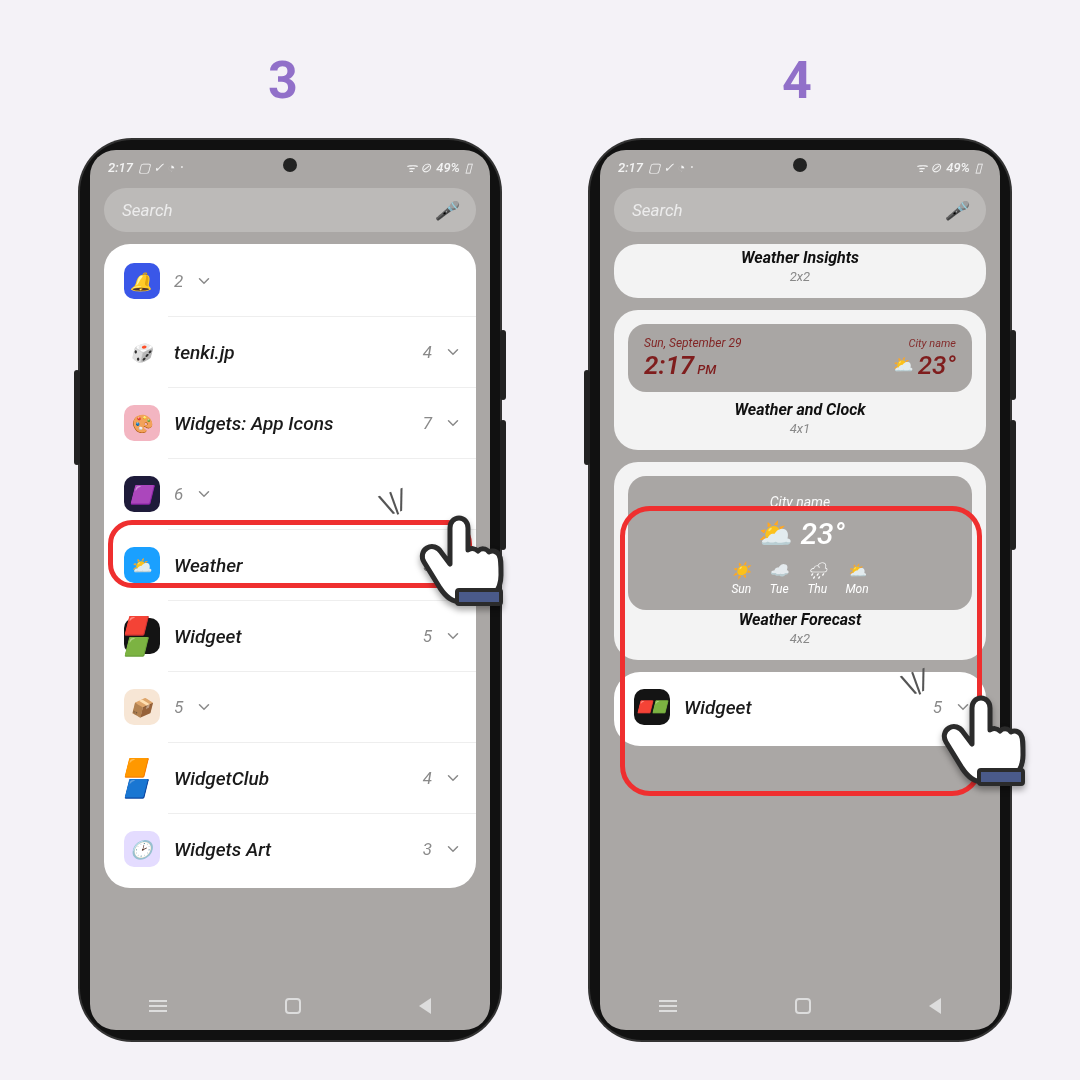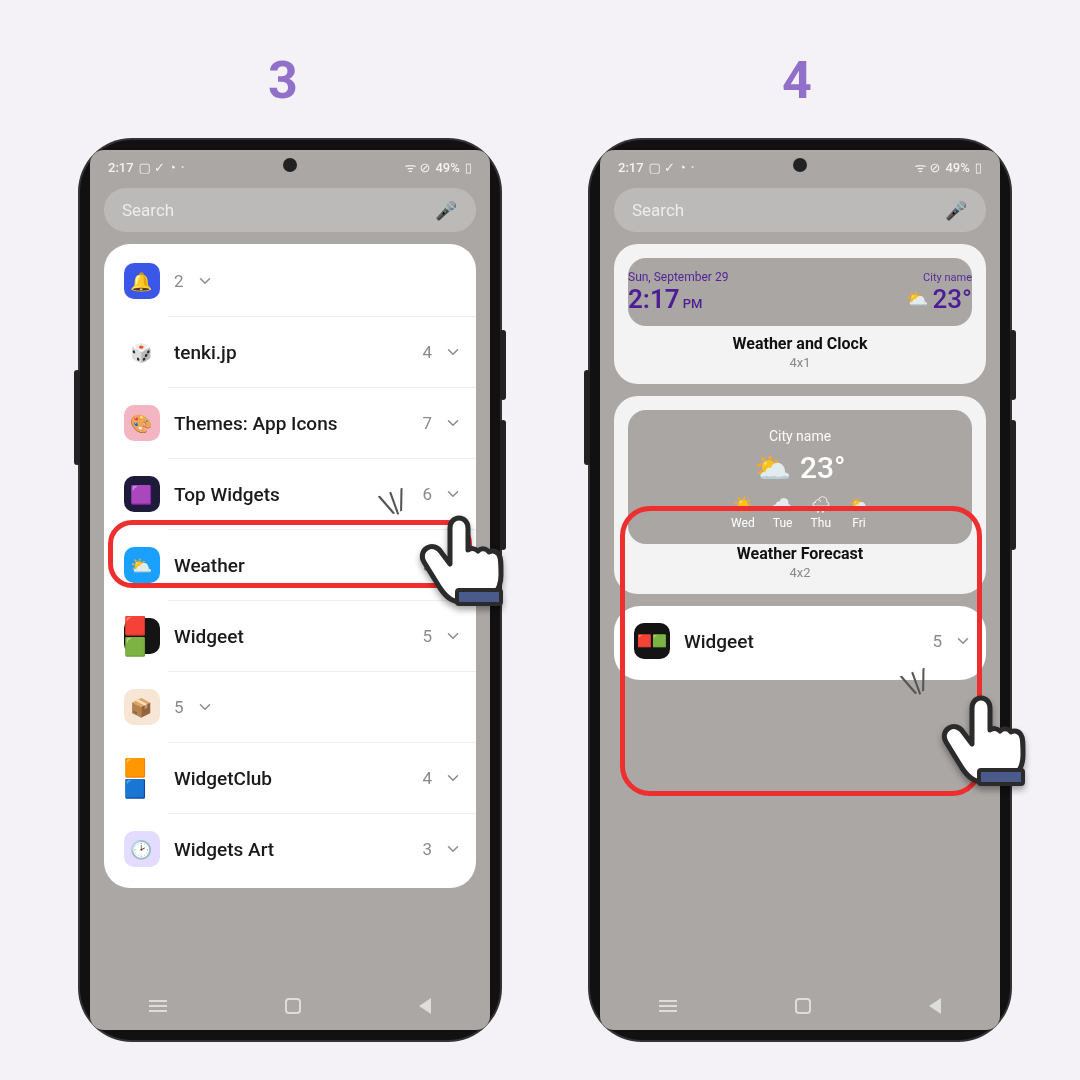--- a/index.html
+++ b/index.html
@@ -5,21 +5,21 @@
 * { margin: 0; padding: 0; box-sizing: border-box; font-family: -apple-system, BlinkMacSystemFont, 'Segoe UI', Roboto, sans-serif; }
 html, body { width: 1080px; height: 1080px; background: #f4f2f7; }
 .stage { position: relative; width: 1080px; height: 1080px; }
 .step-label { position: absolute; font-size: 52px; font-weight: 700; color: #9170c9; }
 .phone { position: absolute; width: 420px; height: 900px; background: #111; border-radius: 52px; padding: 10px; box-shadow: 0 0 0 2px #333; }
 .phone::before { content: ""; position: absolute; left: 50%; top: 18px; width: 14px; height: 14px; background: #222; border-radius: 50%; transform: translateX(-50%); z-index: 20; }
 .side-btn { position: absolute; background: #222; border-radius: 3px; }
 .side-r1 { right: -6px; top: 190px; width: 6px; height: 70px; }
 .side-r2 { right: -6px; top: 280px; width: 6px; height: 130px; }
 .side-l1 { left: -6px; top: 230px; width: 6px; height: 95px; }
-.screen { width: 100%; height: 100%; background: #aaa7a5; border-radius: 14px; overflow: hidden; position: relative; }
+.screen { width: 100%; height: 100%; background: #aaa7a5; border-radius: 26px; overflow: hidden; position: relative; font-style: italic; }
 .status-bar { height: 34px; display: flex; align-items: center; justify-content: space-between; padding: 0 18px; color: #f3f3f3; font-size: 13px; font-weight: 500; }
 .status-left { display: flex; align-items: center; gap: 5px; }
 .status-left span.dot { font-size: 9px; opacity: .8; }
 .status-right { display: flex; align-items: center; gap: 5px; }
 .search-bar { margin: 4px 14px 12px; height: 44px; background: rgba(255,255,255,.22); border-radius: 22px; display: flex; align-items: center; padding: 0 18px; color: #efefef; }
 .search-bar .ph { flex: 1; font-size: 17px; opacity: .95; }
 .mic-icon { font-size: 18px; }
 .panel { margin: 0 14px 8px; background: #fff; border-radius: 26px; padding: 2px 0 4px; overflow: hidden; }
 .list-item { display: flex; align-items: center; height: 70px; padding: 0 14px 0 6px; position: relative; }
 .list-item .icon { width: 36px; height: 36px; margin: 0 14px 0 14px; border-radius: 10px; display: flex; align-items: center; justify-content: center; font-size: 18px; color: #fff; }
@@ -30,21 +30,21 @@
 .highlight { border: 5px solid #ef2f2f; border-radius: 24px; position: absolute; pointer-events: none; }
 .nav-bar { position: absolute; left: 0; right: 0; bottom: 2px; height: 44px; display: flex; align-items: center; justify-content: space-around; color: #ddd; }
 .nav-sq { width: 16px; height: 16px; border: 2px solid #ddd; border-radius: 4px; }
 .nav-tri { width: 0; height: 0; border-top: 8px solid transparent; border-bottom: 8px solid transparent; border-right: 12px solid #ddd; }
 .nav-lines { display: flex; flex-direction: column; gap: 3px; }
 .nav-lines span { width: 18px; height: 2px; background: #ddd; }
 .widget-scroll { margin: 0 14px; position: relative; }
 .widget-group { background: #f3f3f3; border-radius: 24px; padding: 14px; margin-bottom: 12px; }
 .widget-title { text-align: center; font-size: 16px; font-weight: 700; color: #111; }
 .widget-size { text-align: center; font-size: 13px; color: #888; margin-top: 2px; }
-.widget-preview { background: #a9a6a4; border-radius: 18px; color: #4c1d95; padding: 12px 0; margin-bottom: 8px; }
+.widget-preview { background: #a9a6a4; border-radius: 18px; color: #7f1d1d; padding: 12px 16px; margin-bottom: 8px; }
 .wc-row { display: flex; justify-content: space-between; align-items: center; }
 .wc-left .date { font-size: 12px; opacity: .95; }
 .wc-left .time { font-size: 26px; font-weight: 600; }
 .wc-left .time .ampm { font-size: 13px; font-weight: 500; margin-left: 3px; margin-top: 26px; }
 .wc-right .city { font-size: 11px; text-align: right; opacity: .9; }
 .wc-right .temp { font-size: 26px; font-weight: 500; display: flex; align-items: center; gap: 4px; justify-content: flex-end; }
 .wc-right .wicon { font-size: 18px; }
 .forecast-preview { background: #a9a6a4; border-radius: 18px; color: #fff; padding: 18px 16px 14px; text-align: center; }
 .forecast-preview .city { font-size: 14px; opacity: .95; }
 .forecast-preview .now { font-size: 30px; font-weight: 500; display: flex; justify-content: center; align-items: center; gap: 8px; margin: 6px 0 10px; }
@@ -98,30 +98,29 @@
               <div class="icon" style="background:#ffffff">🎲</div>
               <div class="label">tenki.jp</div>
               <div class="count">4</div>
               <svg class="chev" viewBox="0 0 24 24">
                 <path d="M6 9l6 6 6-6" fill="none" stroke="currentColor" stroke-width="2" stroke-linecap="round"></path>
               </svg>
             </div>
             <div class="sep"></div>
             <div class="list-item">
               <div class="icon" style="background:#f3b5c1">🎨</div>
-              <div class="label">Themes: App Icons</div>
+              <div class="label">Widgets: App Icons</div>
               <div class="count">7</div>
               <svg class="chev" viewBox="0 0 24 24">
                 <path d="M6 9l6 6 6-6" fill="none" stroke="currentColor" stroke-width="2" stroke-linecap="round"></path>
               </svg>
             </div>
             <div class="sep"></div>
             <div class="list-item">
               <div class="icon" style="background:#1e1b3a">🟪</div>
-              <div class="label">Top Widgets</div>
               <div class="count">6</div>
               <svg class="chev" viewBox="0 0 24 24">
                 <path d="M6 9l6 6 6-6" fill="none" stroke="currentColor" stroke-width="2" stroke-linecap="round"></path>
               </svg>
             </div>
             <div class="sep"></div>
             <div class="list-item">
               <div class="icon" style="background:#1aa0ff">⛅</div>
               <div class="label">Weather</div>
               <div class="count">5</div>
@@ -195,20 +194,24 @@
             <span>49%</span>
             <span>▯</span>
           </div>
       </div>
       <div class="search-bar">
         <span class="ph">Search</span>
         <span class="mic-icon">🎤</span>
       </div>
 
       <div class="widget-scroll">
+        <div class="widget-group" style="padding-top:4px;">
+          <div class="widget-title">Weather Insights</div>
+          <div class="widget-size">2x2</div>
+        </div>
 
         <div class="widget-group">
           <div class="widget-preview">
             <div class="wc-row">
               <div class="wc-left">
                 <div class="date">Sun, September 29</div>
                 <div class="time"><span>2:17</span><span class="ampm">PM</span></div>
               </div>
               <div class="wc-right">
                 <div class="city">City name</div>
@@ -226,33 +229,33 @@
         <div class="widget-group">
           <div class="forecast-preview">
             <div class="city">City name</div>
             <div class="now">
                 <span>⛅</span>
                 <span>23°</span>
               </div>
             <div class="days-row" id="days4">
                 <div class="day">
                   <div class="di">☀️</div>
-                  <div>Wed</div>
+                  <div>Sun</div>
                 </div>
                 <div class="day">
                   <div class="di">☁️</div>
                   <div>Tue</div>
                 </div>
                 <div class="day">
                   <div class="di">🌧</div>
                   <div>Thu</div>
                 </div>
                 <div class="day">
                   <div class="di">⛅</div>
-                  <div>Fri</div>
+                  <div>Mon</div>
                 </div>
               </div>
           </div>
           <div class="widget-title">Weather Forecast</div>
           <div class="widget-size">4x2</div>
         </div>
       </div>
 
       <div class="peek-item">
         <div class="list-item">

